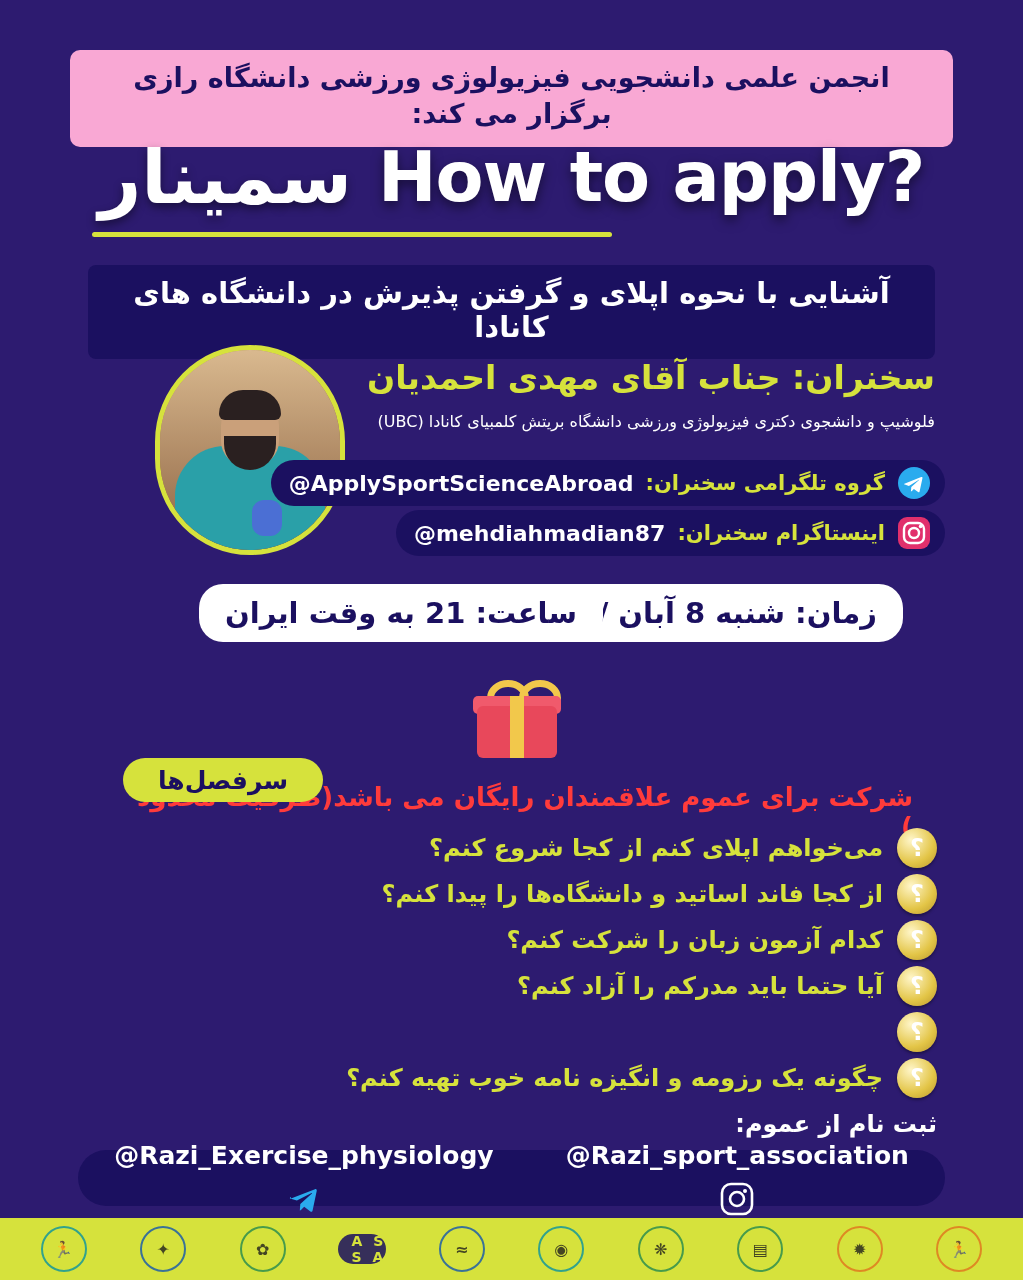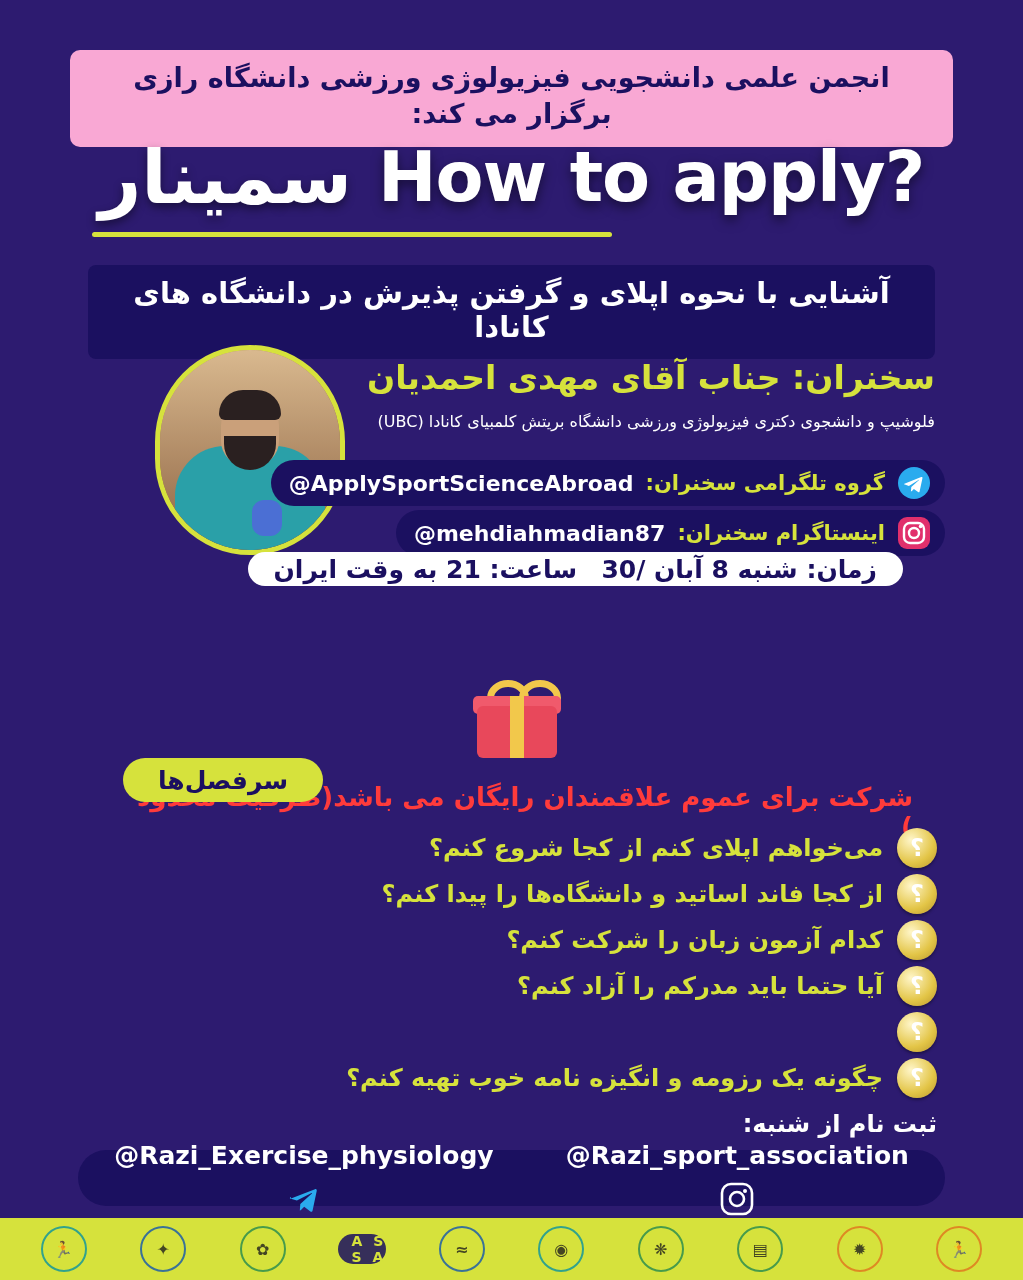--- a/index.html
+++ b/index.html
@@ -88,25 +88,25 @@
   }
   .contact.telegram{top:460px;right:78px;}
   .contact.instagram{top:510px;right:78px;}
   .contact .label{color:#d6e23c;font-size:21px;font-weight:bold;direction:rtl;}
   .contact .handle{color:#ffffff;font-size:22px;font-weight:bold;direction:ltr;}
   .ic{width:34px;height:34px;flex:0 0 34px;display:flex;align-items:center;justify-content:center;}
   .ic svg{display:block;}
 
   
   .pill{
-    position:absolute;top:552px;height:34px;
+    position:absolute;top:584px;height:58px;
     background:#ffffff;color:#1b1060;
     border-radius:24px;
     display:flex;align-items:center;justify-content:center;
-    font-size:25px;font-weight:bold;direction:rtl;padding:0 26px;
+    font-size:29px;font-weight:bold;direction:rtl;padding:0 26px;
   }
   .pill.date{right:120px;}
   .pill.time{right:420px;}
 
   
   .free-row{
     position:absolute;top:680px;right:110px;left:120px;
     display:flex;flex-direction:column;align-items:center;justify-content:flex-start;gap:14px;
   }
   .gift{width:88px;height:80px;position:relative;flex:0 0 88px;}
@@ -255,21 +255,21 @@
     <span class="txt">آیا حتما باید مدرکم را آزاد کنم؟</span>
   </div>
   <div class="topic" style="top:1012px">
     <span class="q-badge">؟</span>
   </div>
   <div class="topic" style="top:1058px">
     <span class="q-badge">؟</span>
     <span class="txt">چگونه یک رزومه و انگیزه نامه خوب تهیه کنم؟</span>
   </div>
 
-  <div class="register-label">ثبت نام از شنبه:</div>
+  <div class="register-label">ثبت نام از عموم:</div>
   <div class="register-bar">
     <span class="reg-item">
       <span class="handle">@Razi_sport_association</span>
       <span class="ic">
         <svg viewBox="0 0 34 34" width="34" height="34">
           <rect x="2" y="2" width="30" height="30" rx="9" fill="none" stroke="#fff" stroke-width="2.6"></rect>
           <circle cx="17" cy="17" r="7" fill="none" stroke="#fff" stroke-width="2.6"></circle>
           <circle cx="25" cy="9" r="2" fill="#fff"></circle>
         </svg>
       </span>

